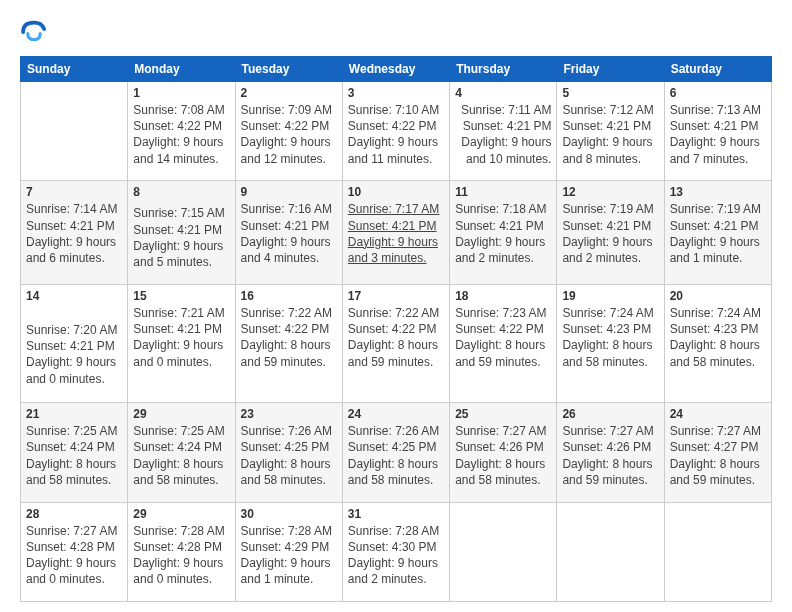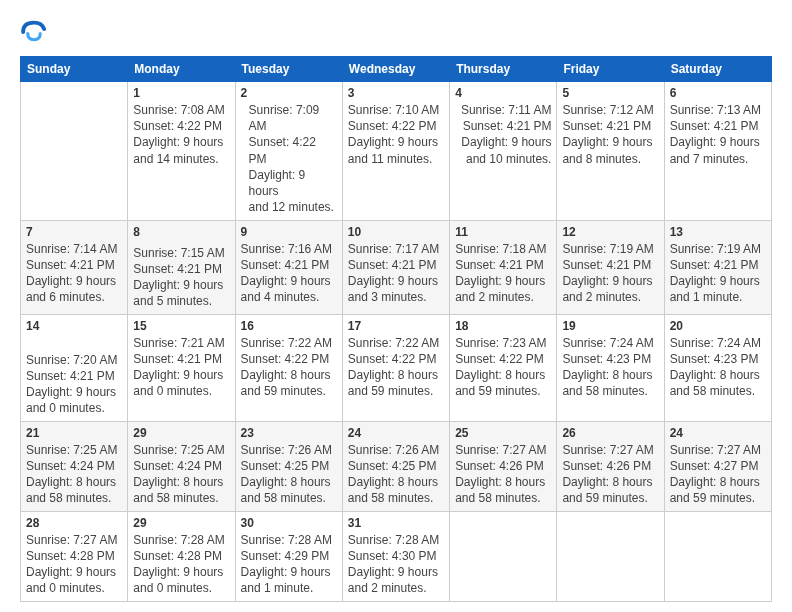--- a/index.html
+++ b/index.html
@@ -135,21 +135,21 @@
           <td class="empty-cell"></td>
           <td>
             <span class="day-num">1</span>
             <div class="day-info" style="white-space: pre-line;">Sunrise: 7:08 AM
 Sunset: 4:22 PM
 Daylight: 9 hours
 and 14 minutes.</div>
           </td>
           <td>
             <span class="day-num">2</span>
-            <div class="day-info" style="white-space: pre-line; margin-left: 8px;">Sunrise: 7:09 AM
+            <div class="day-info" style="white-space: pre-line;">Sunrise: 7:09 AM
 Sunset: 4:22 PM
 Daylight: 9 hours
 and 12 minutes.</div>
           </td>
           <td>
             <span class="day-num">3</span>
             <div class="day-info" style="white-space: pre-line;">Sunrise: 7:10 AM
 Sunset: 4:22 PM
 Daylight: 9 hours
 and 11 minutes.</div>
@@ -193,21 +193,21 @@
           </td>
           <td>
             <span class="day-num">9</span>
             <div class="day-info" style="white-space: pre-line;">Sunrise: 7:16 AM
 Sunset: 4:21 PM
 Daylight: 9 hours
 and 4 minutes.</div>
           </td>
           <td>
             <span class="day-num">10</span>
-            <div class="day-info" style="white-space: pre-line;">Sunrise: 7:17 AM
+            <div class="day-info" style="white-space: pre-line; text-decoration: underline;">Sunrise: 7:17 AM
 Sunset: 4:21 PM
 Daylight: 9 hours
 and 3 minutes.</div>
           </td>
           <td>
             <span class="day-num">11</span>
             <div class="day-info" style="white-space: pre-line;">Sunrise: 7:18 AM
 Sunset: 4:21 PM
 Daylight: 9 hours
 and 2 minutes.</div>

